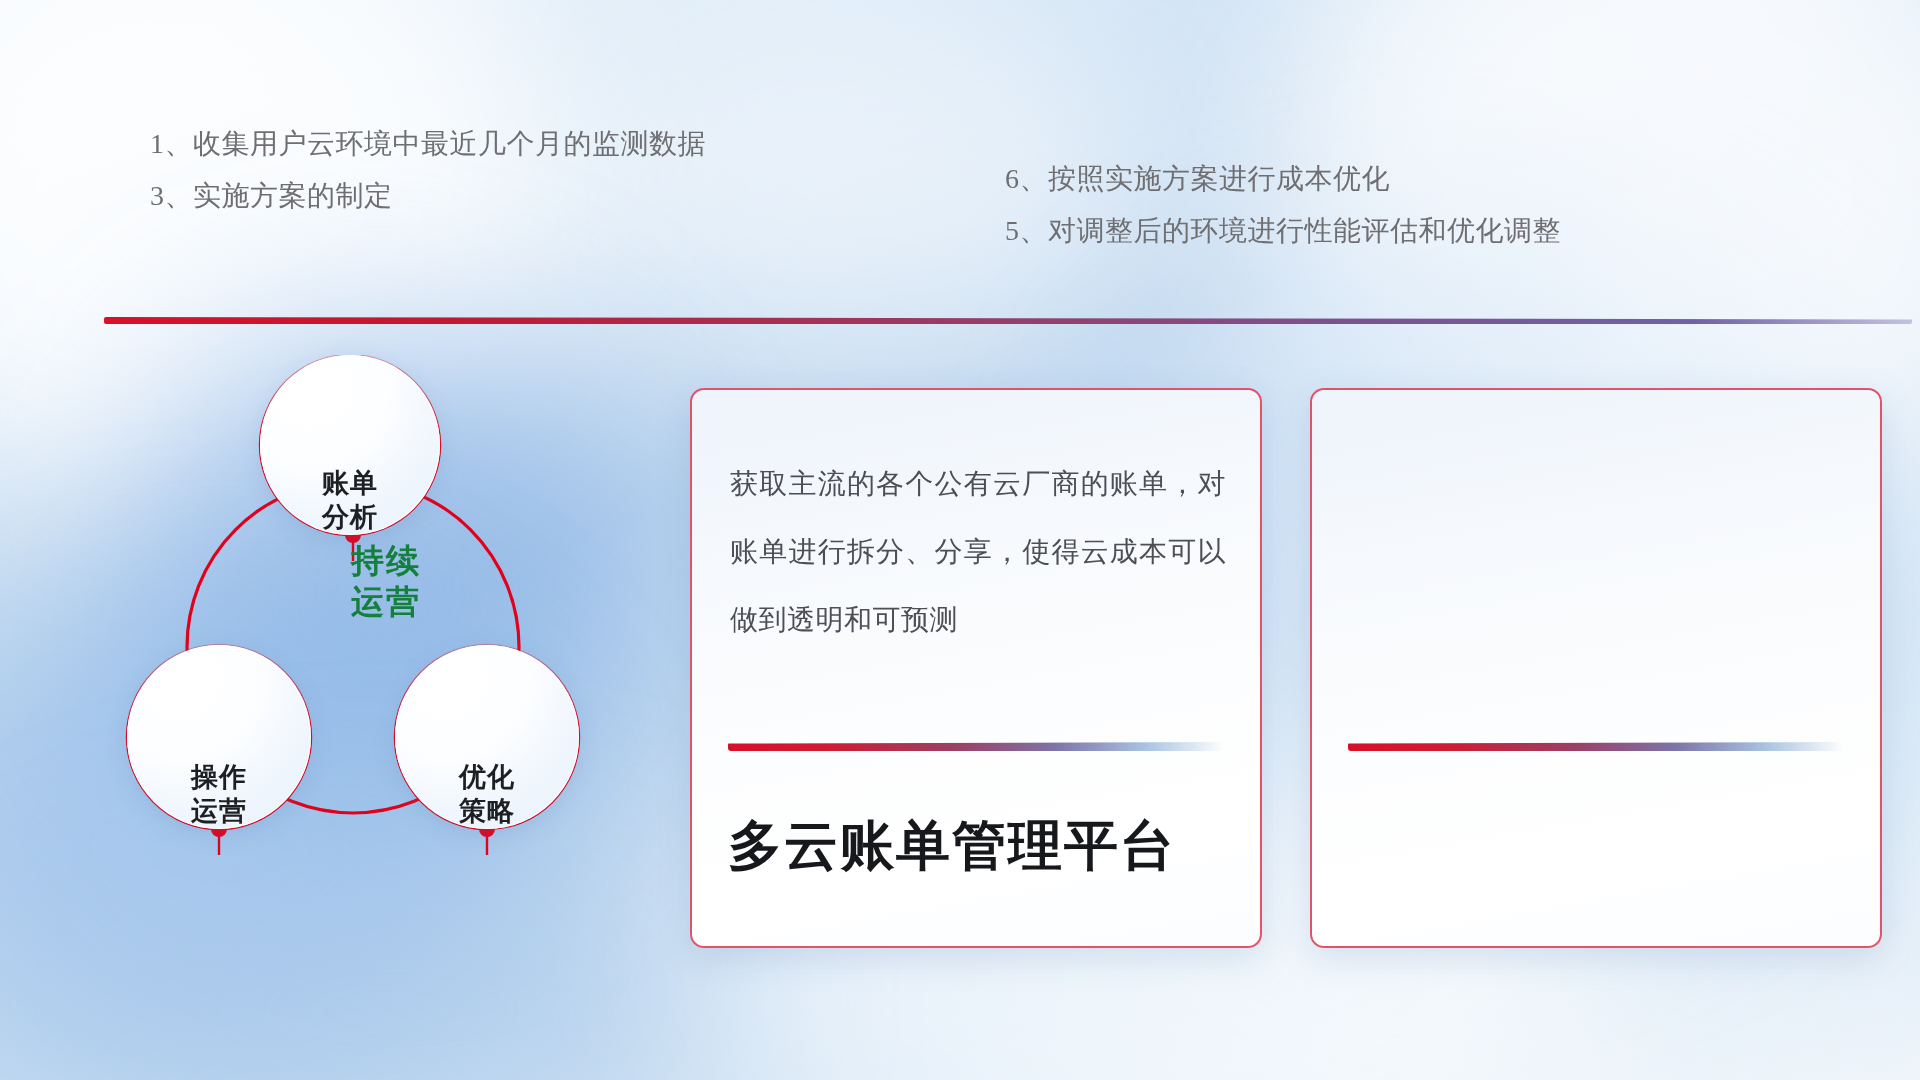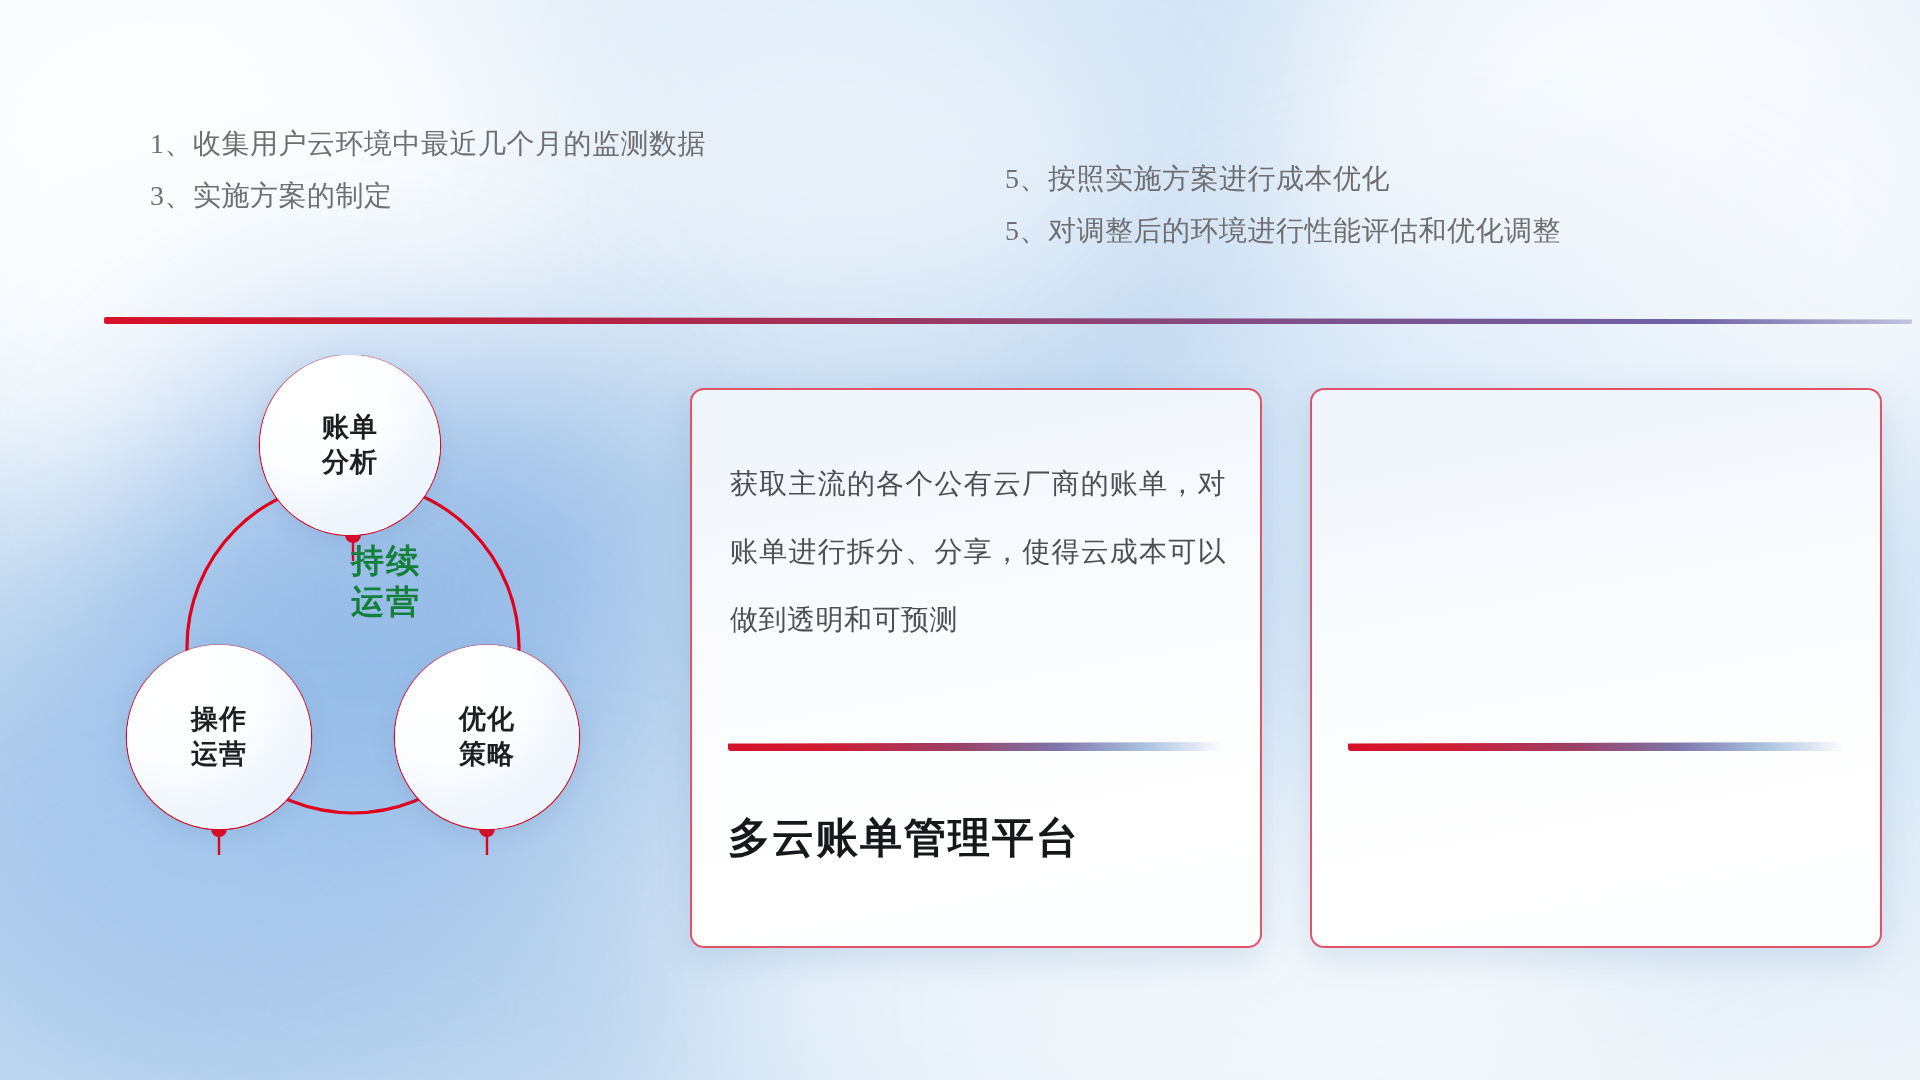--- a/index.html
+++ b/index.html
@@ -50,21 +50,21 @@
   }
 
   
   .venn{position:absolute;left:95px;top:355px;width:560px;height:580px;}
   .venn svg{position:absolute;left:0;top:0;}
   .vcircle{
     position:absolute;border-radius:50%;
     background:
       radial-gradient(120% 120% at 28% 18%,#ffffff 0%,#fdfeff 35%,#f0f6fd 62%,#e3eefb 100%);
     box-shadow:0 6px 22px rgba(90,130,180,.20),inset 0 0 0 1px rgba(255,255,255,.9);
-    display:flex;align-items:center;justify-content:center;
+    display:flex;align-items:flex-end;justify-content:center;
   }
   .vlabel{
     color:#1d1f22;font-size:27px;font-weight:700;line-height:1.28;
     text-align:center;letter-spacing:1px;
   }
   .c-top{left:165px;top:0px;width:180px;height:180px;}
   .c-bl{left:32px;top:290px;width:184px;height:184px;}
   .c-br{left:300px;top:290px;width:184px;height:184px;}
   .center-label{
     position:absolute;left:196px;top:185px;width:130px;text-align:right;
@@ -87,21 +87,21 @@
     text-align:justify;text-align-last:left;
   }
   .card-rule{
     position:absolute;left:36px;top:352px;width:496px;height:9px;
     background:linear-gradient(90deg,#d7102a 0%,#cf1c33 20%,#9b4066 46%,#7d74a8 66%,#a9c2e0 84%,rgba(255,255,255,0) 100%);
     clip-path:polygon(0 18%,100% 0,100% 100%,0 100%);
     border-radius:3px;
   }
   .card-title{
     position:absolute;left:36px;top:420px;right:30px;
-    color:#16181c;font-size:42px;font-weight:800;letter-spacing:2px;
+    color:#16181c;font-size:54px;font-weight:800;letter-spacing:2px;
   }
 </style>
 </head>
 <body>
 
 <div id="stage">
 
   <div class="bg-base"></div>
   <div class="bg-blob blob-a"></div>
   <div class="bg-blob blob-d"></div>
@@ -112,21 +112,21 @@
   <div class="bg-blob blob-h"></div>
   <div class="bg-blob blob-f"></div>
   <div class="bg-sheen"></div>
 
   <div class="bullets">
     <div class="bul-col left">
       <div class="bul-line">1、收集用户云环境中最近几个月的监测数据</div>
       <div class="bul-line">3、实施方案的制定</div>
     </div>
     <div class="bul-col right">
-      <div class="bul-line">5、按照实施方案进行成本优化</div>
+      <div class="bul-line">6、按照实施方案进行成本优化</div>
       <div class="bul-line">5、对调整后的环境进行性能评估和优化调整</div>
     </div>
   </div>
 
   <div class="top-rule"></div>
 
   <div class="venn">
 
     <svg width="560" height="580" viewBox="0 0 560 580">
       <defs>

